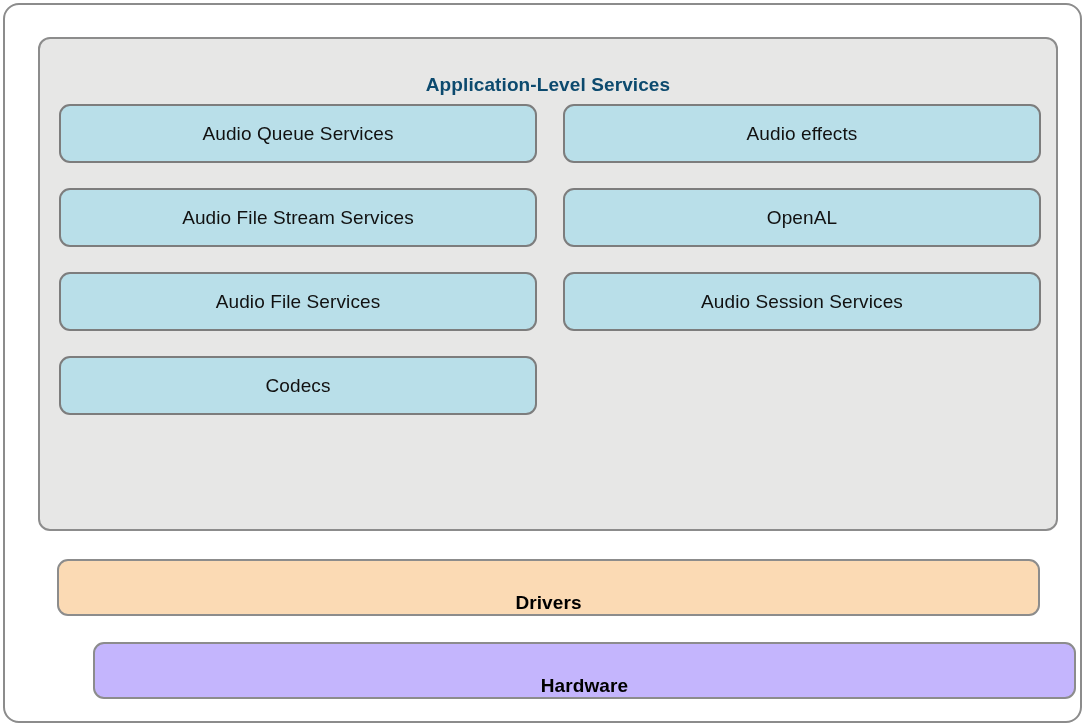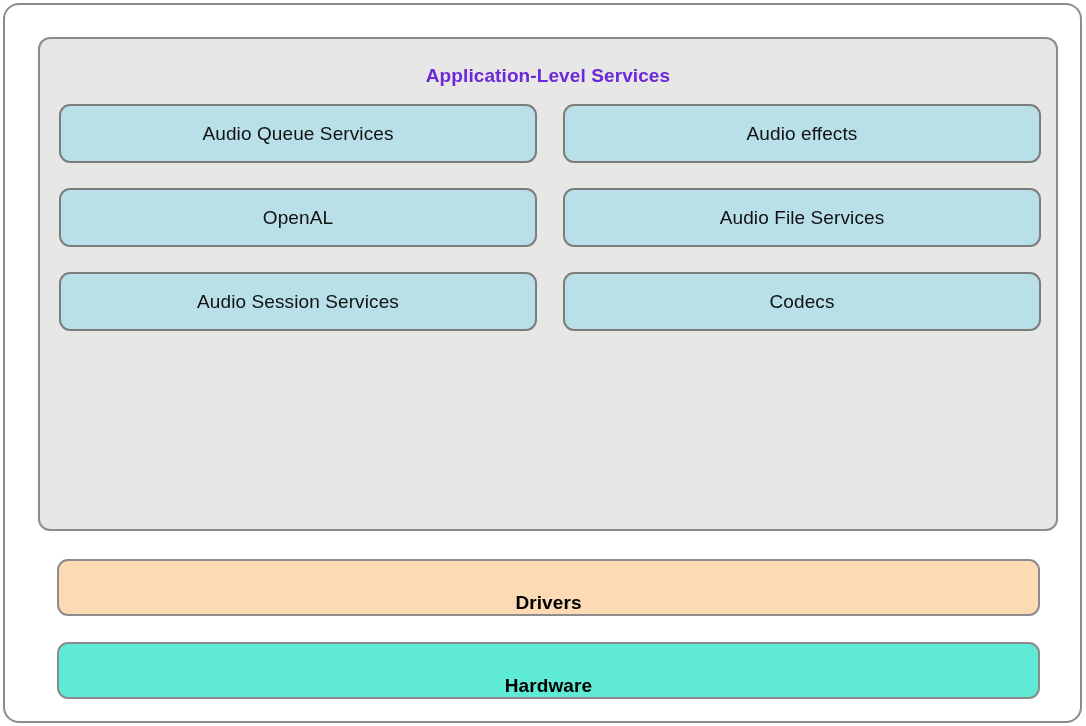--- a/index.html
+++ b/index.html
@@ -44,28 +44,28 @@
     height: 494px;
     box-sizing: border-box;
     background: #e7e7e6;
     border: 2px solid #8c8c8c;
     border-radius: 12px;
   }
 
   .services-title {
     position: absolute;
     left: 0;
-    top: 4px;
+    top: 13px;
     width: 100%;
     height: 74px;
     line-height: 65px;
     text-align: center;
     font-size: 19px;
     font-weight: bold;
-    color: #6d28d9;
+    color: #0c4a6e;
     letter-spacing: 0.1px;
   }
 
   
   .services-grid {
     position: absolute;
     left: 19px;
     top: 65px;
     width: 982px;
     display: grid;
@@ -112,41 +112,45 @@
     letter-spacing: 0.1px;
   }
 
   .layer-drivers {
     top: 554px;
     background: #fbdab4;
   }
 
   .layer-hardware {
     top: 637px;
-    background: #5eead4;
+    background: #c4b5fd;
+    margin-left: 36px;
   }
 </style>
 </head>
 <body>
 
 <div class="page">
   <div class="page-frame">
 
     <div class="services-card">
 
       <div class="services-title">Application-Level Services</div>
 
       <div class="services-grid">
 
         <div class="service-box">
           <span>Audio Queue Services</span>
         </div>
 
         <div class="service-box">
           <span>Audio effects</span>
+        </div>
+        <div class="service-box">
+          <span>Audio File Stream Services</span>
         </div>
 
         <div class="service-box">
           <span>OpenAL</span>
         </div>
 
         <div class="service-box">
           <span>Audio File Services</span>
         </div>
         <div class="service-box">

